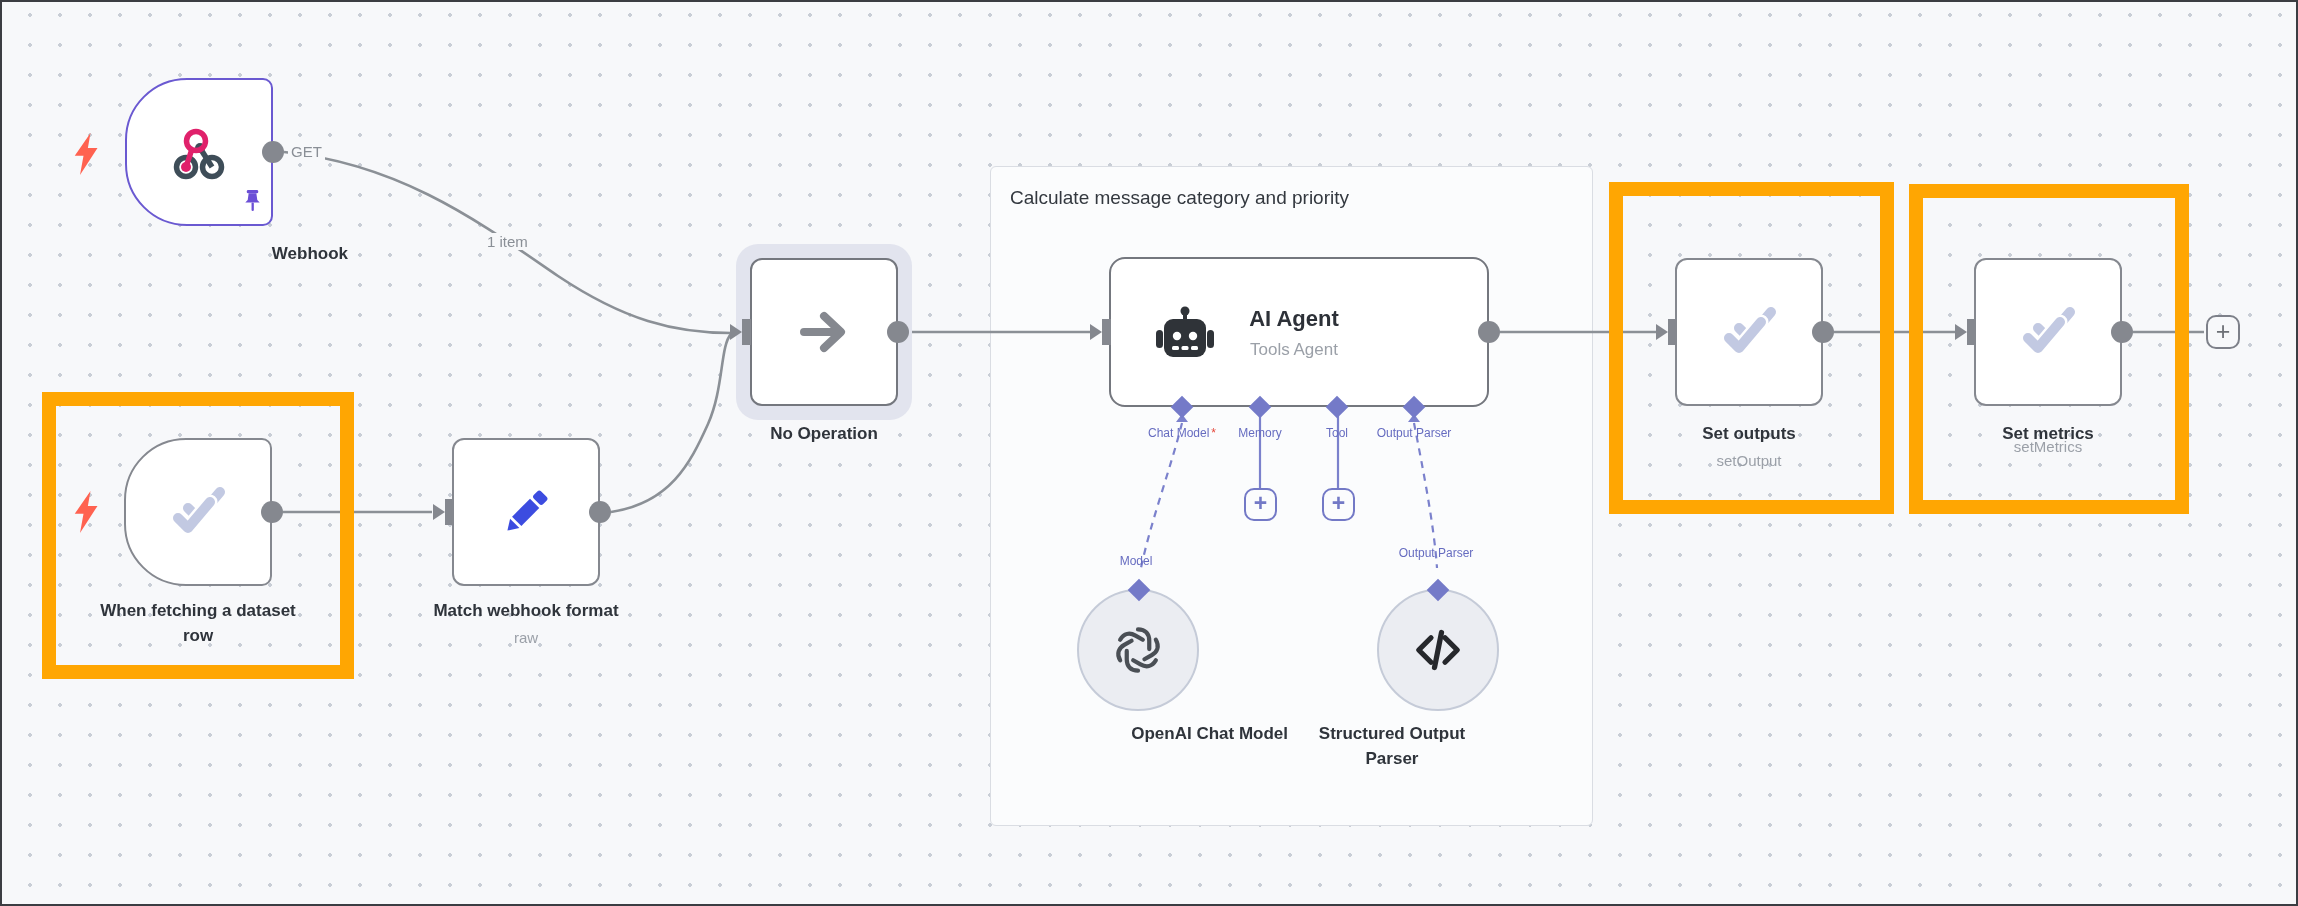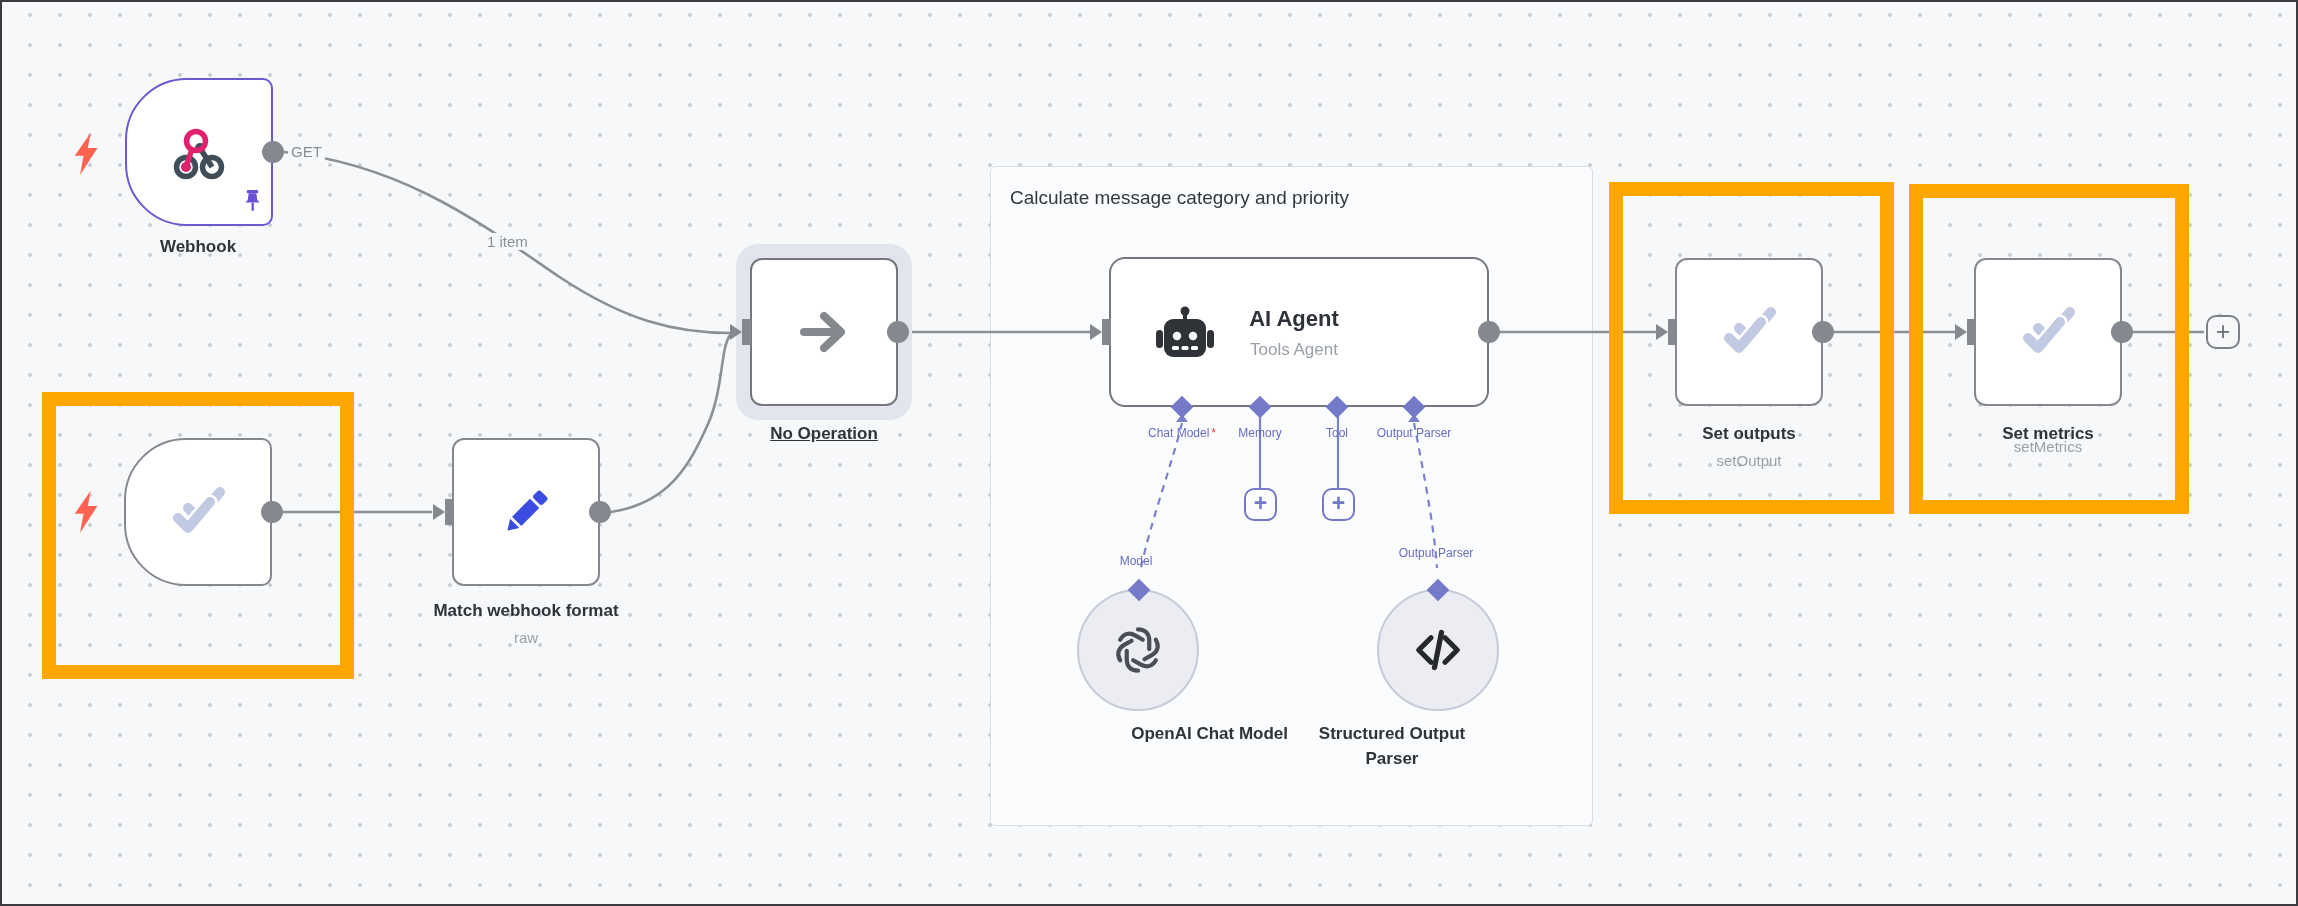--- a/index.html
+++ b/index.html
@@ -87,32 +87,36 @@
     <circle cx="20" cy="46" r="5" fill="#e0216b"></circle>
   </svg>
   <svg class="abs icon" style="left:239px; top:186px;" width="23" height="27" viewBox="0 0 24 26">
     <g fill="#6b4fd6">
       <rect x="6" y="1" width="12" height="3.5" rx="1.5"></rect>
       <path d="M8 4.5 L16 4.5 L17 11.5 L19.5 14 L4.5 14 L7 11.5 Z"></path>
       <rect x="11" y="14" width="2.4" height="9" rx="1.2"></rect>
     </g>
   </svg>
   <div class="abs dot" style="left:260px; top:139px;"></div>
-  <div class="abs node-label" style="left:46px; top:232px;">Webhook</div>
+  <div class="abs node-label" style="left:46px; top:239px;text-align:right;">Webhook</div>
 
   <svg class="abs icon" style="left:71px; top:489px;" width="28" height="42" viewBox="0 0 16 24">
     <polygon points="10,0 1,13 6,13 4,24 14,8.5 8.5,8.5" fill="#ff6250"></polygon>
   </svg>
   <div class="abs node dshape" style="left:122px; top:436px;"></div>
   <svg class="abs icon" style="left:164px; top:478px;" width="64" height="64" viewBox="0 0 64 64">
     <path d="M22 28 L32 38 L54 12" fill="none" stroke="#c2c9e2" stroke-width="10" stroke-linecap="round" stroke-linejoin="round"></path>
     <path d="M12 38 L22 48 L44 22" fill="none" stroke="#ffffff" stroke-width="15" stroke-linecap="round" stroke-linejoin="round"></path>
     <path d="M12 38 L22 48 L44 22" fill="none" stroke="#c2c9e2" stroke-width="10" stroke-linecap="round" stroke-linejoin="round"></path>
   </svg>
   <div class="abs dot" style="left:259px; top:499px;"></div>
+  <div class="abs node-label" style="left:46px; top:596px;">
+    <div>When fetching a dataset</div>
+    <div>row</div>
+  </div>
 
   <div class="abs in-conn" style="left:431px; top:497px;">
     <i class="tri"></i>
       <i class="bar"></i>
   </div>
   <div class="abs node sq" style="left:450px; top:436px;"></div>
   <svg class="abs icon" style="left:494px; top:480px;" width="60" height="60" viewBox="0 0 64 64">
     <g fill="#3c4ce0" transform="rotate(45 32 32)">
       <rect x="25" y="5" width="14" height="11" rx="3"></rect>
       <rect x="25" y="19" width="14" height="27"></rect>
@@ -126,21 +130,21 @@
   <div class="abs halo"></div>
   <div class="abs in-conn" style="left:728px; top:317px;">
     <i class="tri"></i>
       <i class="bar"></i>
   </div>
   <div class="abs node sq" style="left:748px; top:256px; border-color:#74777e;"></div>
   <svg class="abs icon" style="left:794px; top:302px;" width="56" height="56" viewBox="0 0 56 56">
     <path d="M8 28 H42 M28 12 L45 28 L28 44" fill="none" stroke="#85888f" stroke-width="8" stroke-linecap="round" stroke-linejoin="round"></path>
   </svg>
   <div class="abs dot" style="left:885px; top:319px;"></div>
-  <div class="abs node-label" style="left:672px; top:419px;text-decoration:underline;">No Operation</div>
+  <div class="abs node-label" style="left:672px; top:419px;">No Operation</div>
 
   <div class="abs in-conn" style="left:1088px; top:317px;">
     <i class="tri"></i>
       <i class="bar"></i>
   </div>
   <div class="abs node" style="left:1107px; top:255px; width:380px; height:150px; border-radius:16px; border-color:#74777e;"></div>
   <svg class="abs icon" style="left:1150px; top:304px;" width="66" height="56" viewBox="0 0 66 56">
     <g fill="#2f3338">
       <circle cx="33" cy="5" r="4.5"></circle>
       <rect x="31" y="7" width="4" height="8"></rect>

